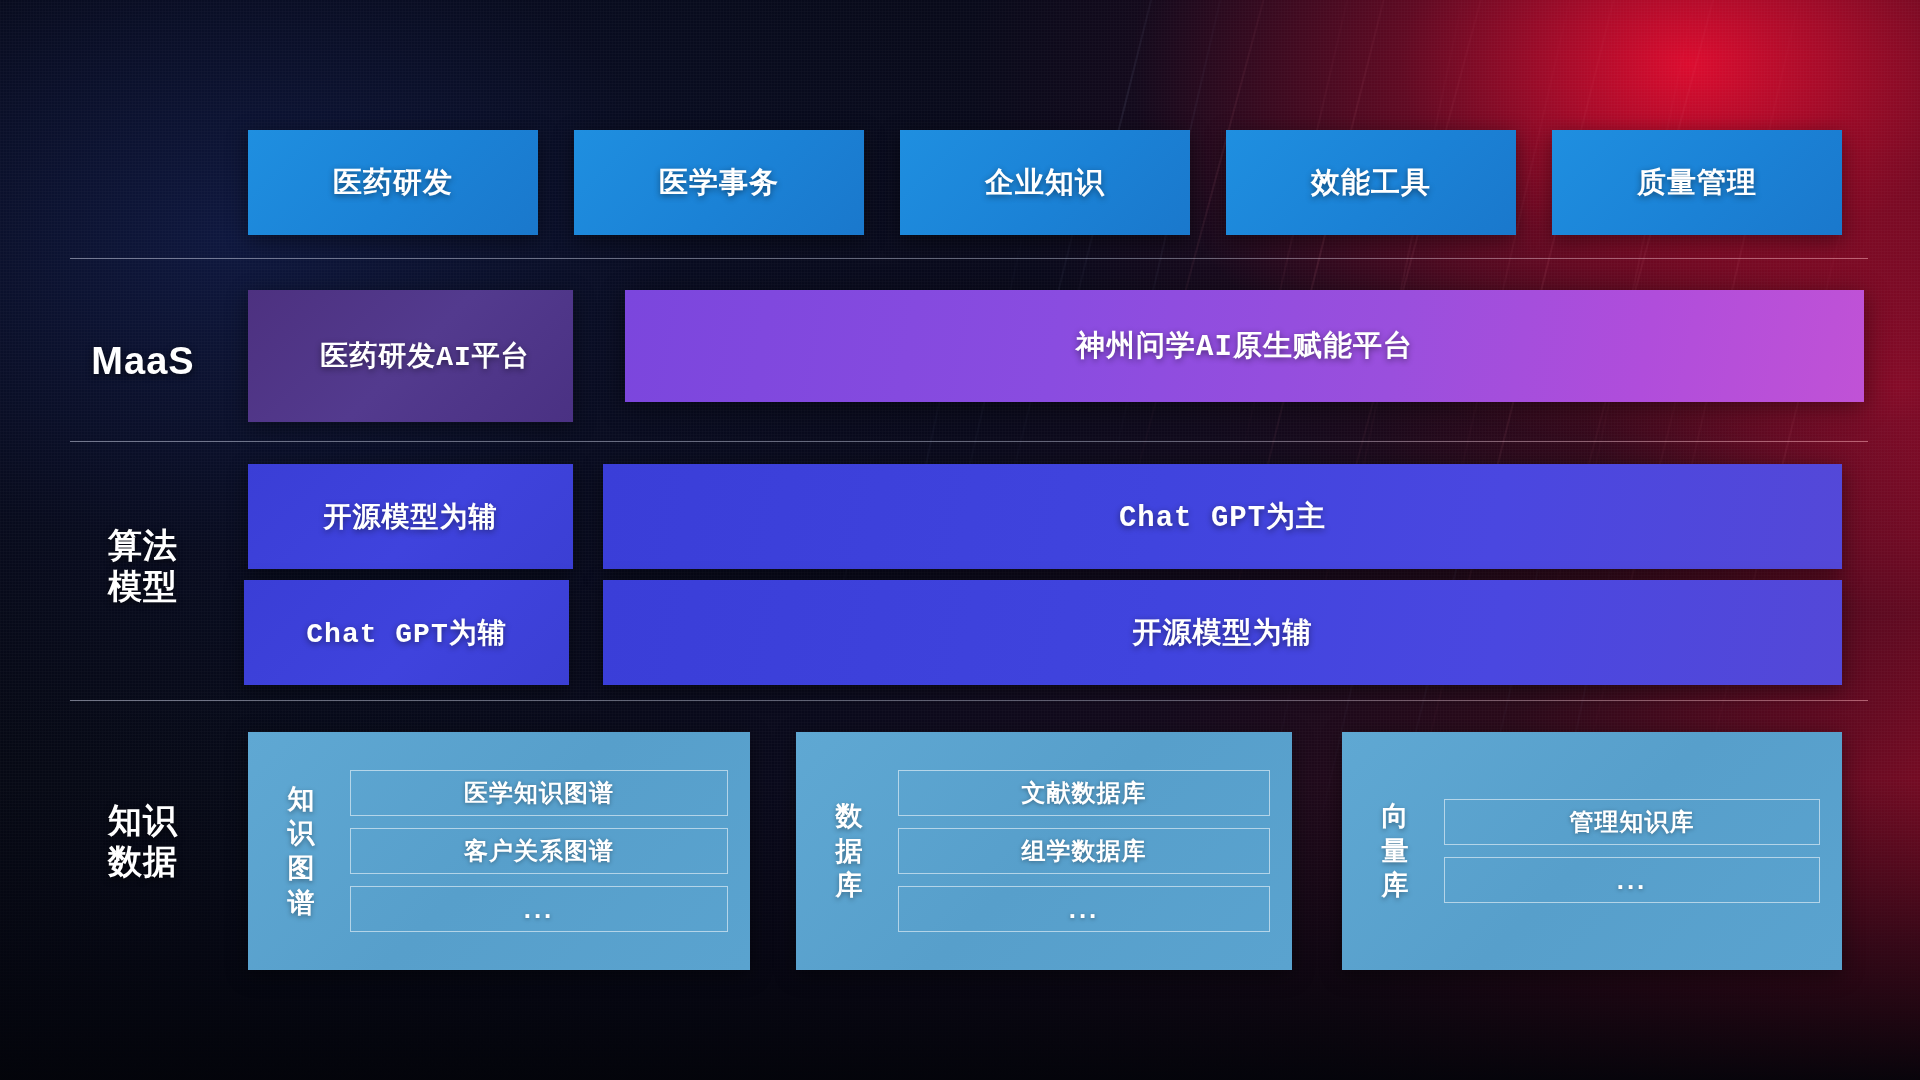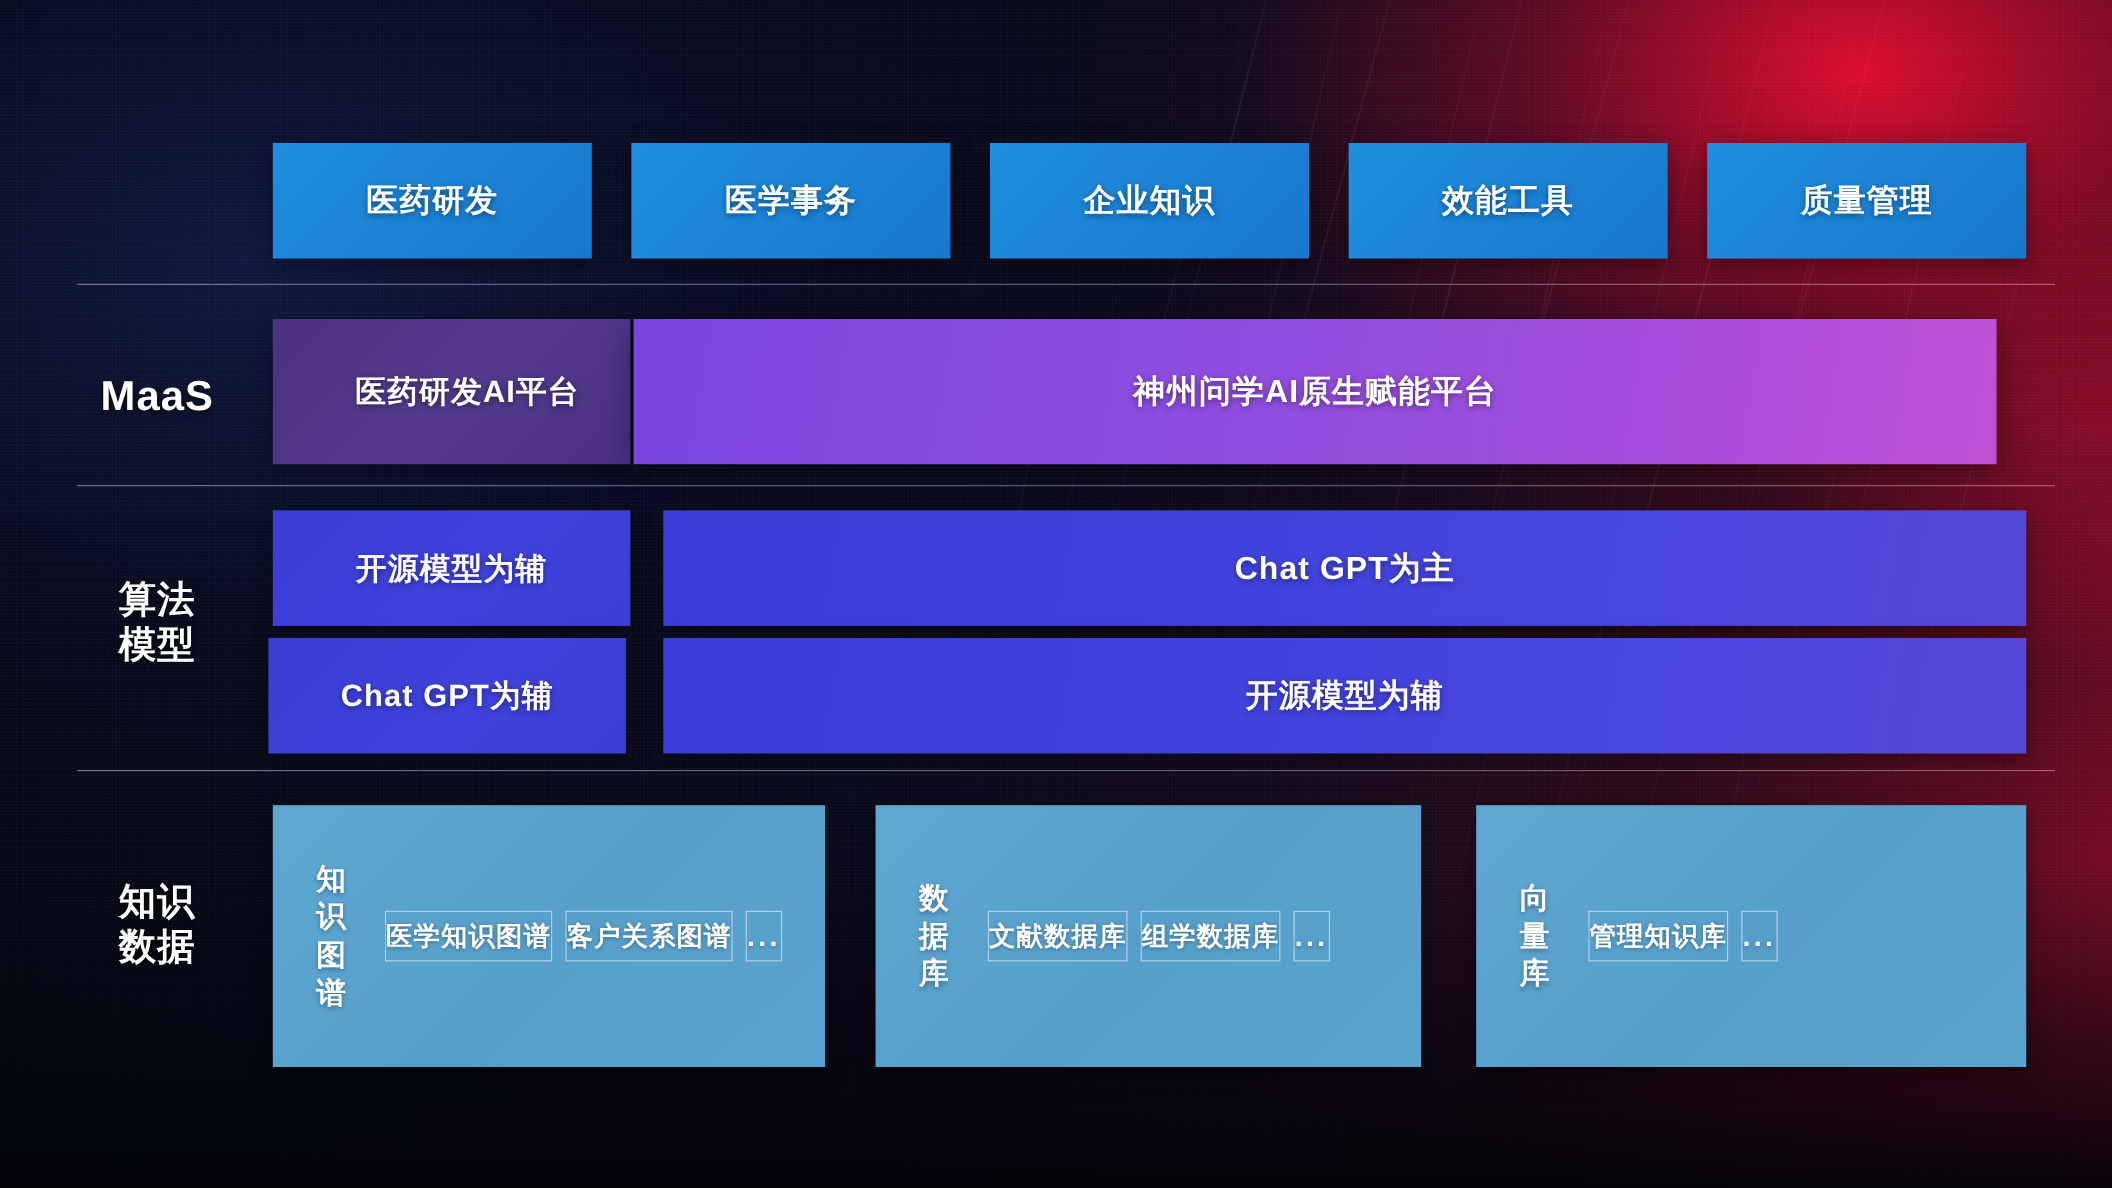--- a/index.html
+++ b/index.html
@@ -53,20 +53,21 @@
     letter-spacing:1px;
     text-shadow:0 2px 7px rgba(0,0,0,.65);
   }
 
   .cell {
     position:absolute;
     display:flex; align-items:center; justify-content:center;
     color:#fff; font-weight:bold;
     text-shadow:0 2px 6px rgba(0,0,0,.45);
     letter-spacing:1px;
+    font-family:Liberation Mono, monospace;
   }
 
   
   .app-box {
     background:linear-gradient(135deg,#1f8fe0 0%,#1b82d6 55%,#1a78cc 100%);
     font-size:29px;
     box-shadow:0 5px 20px rgba(0,0,0,.4);
   }
   
   .maas-left {
@@ -97,21 +98,21 @@
     display:flex; align-items:center;
     box-shadow:0 5px 20px rgba(0,0,0,.4);
   }
   .kd-cat {
     color:#fff; font-weight:bold; font-size:27px;
     line-height:1.28; text-align:center;
     width:62px; flex:0 0 62px;
     text-shadow:0 2px 5px rgba(0,0,0,.35);
     margin-left:22px;
   }
-  .kd-items { flex:1; display:flex; gap:12px; margin:0 22px 0 18px;text-align:center; }
+  .kd-items { flex:1; display:flex; flex-direction:column; gap:12px; margin:0 22px 0 18px;text-align:center; }
   .kd-item {
     height:46px;
     border:1px solid rgba(255,255,255,.55);
     display:flex; align-items:center; justify-content:center;
     color:#fff; font-weight:bold; font-size:24px;
     letter-spacing:1px;
     text-shadow:0 1px 4px rgba(0,0,0,.35);
   }
   .kd-item.ellipsis { font-size:26px; letter-spacing:3px; }
 </style>
@@ -158,21 +159,21 @@
 
   <div class="cell app-box" style="left:248px; top:130px; width:290px; height:105px;">医药研发</div>
   <div class="cell app-box" style="left:900px; top:130px; width:290px; height:105px;">企业知识</div>
   <div class="cell app-box" style="left:574px; top:130px; width:290px; height:105px;">医学事务</div>
   <div class="cell app-box" style="left:1226px; top:130px; width:290px; height:105px;">效能工具</div>
   <div class="cell app-box" style="left:1552px; top:130px; width:290px; height:105px;">质量管理</div>
 
   <div class="row-label" style="left:78px; top:338px; width:130px; font-size:38px;">MaaS</div>
 
   <div class="cell maas-left" style="left:248px; top:290px; width:325px; height:132px;padding-left:29px;">医药研发AI平台</div>
-  <div class="cell maas-wide" style="left:576px; top:290px; width:1239px; height:132px;">神州问学AI原生赋能平台</div>
+  <div class="cell maas-wide" style="left:625px; top:290px; width:1239px; height:112px;">神州问学AI原生赋能平台</div>
 
   <div class="row-label" style="left:78px; top:525px; width:130px; font-size:34px;">
     <div>算法</div>
     <div>模型</div>
   </div>
 
   <div class="cell algo-left" style="left:248px; top:464px; width:325px; height:105px;">开源模型为辅</div>
   <div class="cell algo-wide" style="left:603px; top:464px; width:1239px; height:105px;">Chat GPT为主</div>
 
   <div class="cell algo-left" style="left:244px; top:580px; width:325px; height:105px;">Chat GPT为辅</div>

